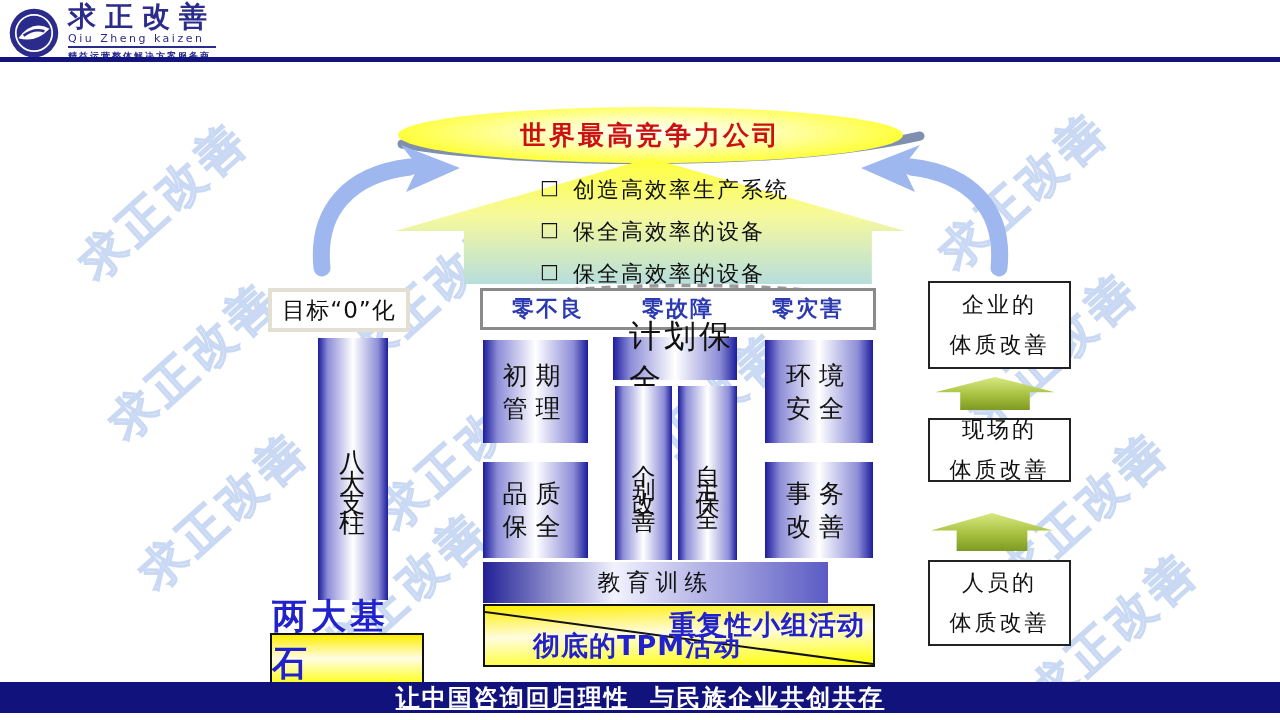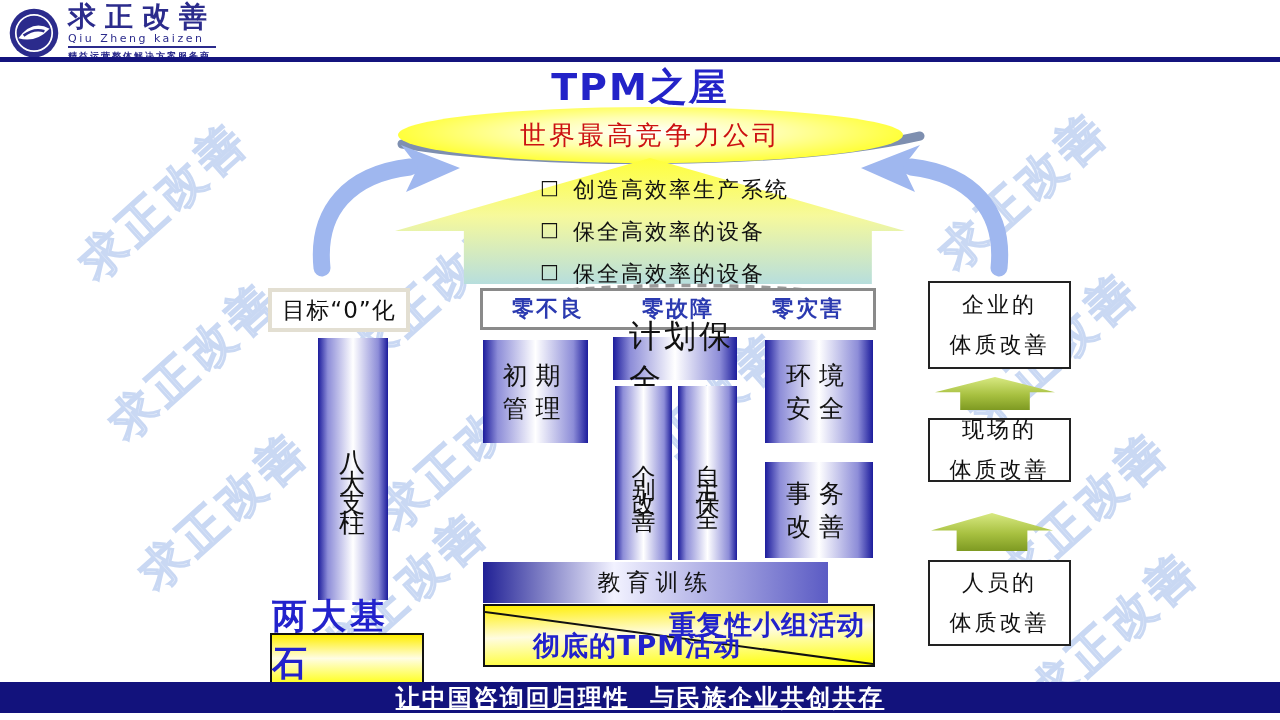--- a/index.html
+++ b/index.html
@@ -27,21 +27,21 @@
   .top-rule { left:0; top:57px; width:1280px; height:5px; background:#14147E; }
 
   .page-title { left:0; top:62px; width:1280px; text-align:center;
     font-size:38px; font-weight:800; color:#2323c8; letter-spacing:2px; }
 
   
   .swoosh-svg { left:388px; top:96px; }
   .goal-ellipse { left:398px; top:107px; width:505px; height:56px; border-radius:50%;
     background:radial-gradient(ellipse at 50% 45%, #ffffff 0%, #ffffb0 35%, #ffff2e 75%, #f2f20c 100%);
     display:flex; align-items:center; justify-content:center; }
-  .goal-text { font-size:26px; font-weight:400; color:#cc1111; letter-spacing:3px; }
+  .goal-text { font-size:26px; font-weight:700; color:#cc1111; letter-spacing:3px; }
 
   
   .roof { left:395px; top:158px; width:510px; height:126px;
     background:linear-gradient(180deg,#ffff3a 0%,#f6f99c 46%,#b7dedd 100%);
     clip-path:polygon(50% 0,100% 58%,93.5% 58%,93.5% 100%,13.5% 100%,13.5% 58%,0 58%); }
   .roof-bullets { left:540px; top:175px; display:flex; flex-direction:column; gap:12px; }
   .roof-bullet { font-size:22px; color:#111; letter-spacing:2px; display:flex; gap:12px; }
   .roof-bullet .marker { font-size:20px; }
 
   
@@ -133,21 +133,20 @@
         <path d="M18,33 Q30,24 42,28" stroke="#2b2b8c" stroke-width="3" fill="none"></path>
       </svg>
       <div class="logo-text">
         <span class="brand-cn">求正改善</span>
         <span class="brand-en">Qiu Zheng kaizen</span>
         <span class="brand-tag">精益运营整体解决方案服务商</span>
       </div>
     </div>
     <div class="abs top-rule"></div>
 
-    <div class="abs page-title">TPM之屋</div>
 
     <svg class="abs swoosh-svg" width="545" height="80">
       <path d="M 14,48 C 150,70 400,70 532,40" stroke="#7e8fb0" stroke-width="9" fill="none" stroke-linecap="round"></path>
     </svg>
 
     <svg class="abs" style="left:298px;top:138px;" width="175" height="140">
       <path d="M 24,130 C 18,72 52,36 112,29" stroke="#9fb7ef" stroke-width="17" fill="none" stroke-linecap="round"></path>
       <polygon points="103,7 162,30 108,54 120,29" fill="#9fb7ef"></polygon>
     </svg>
     <svg class="abs" style="left:848px;top:138px;" width="175" height="140">
@@ -192,20 +191,24 @@
     <div class="abs pillar-main grad-v">
       <span class="v-text">八大支柱</span>
     </div>
     <div class="abs foundation-label yellow-grad">
       <span>两大基石</span>
     </div>
 
     <div class="abs box2 grad-v b-initial">
       <span>初期</span>
       <span>管理</span>
+    </div>
+    <div class="abs box2 grad-v b-quality">
+      <span>品质</span>
+      <span>保全</span>
     </div>
     <div class="abs grad-v b-planned">
       <span>计划保全</span>
     </div>
     <div class="abs grad-v b-individual">
       <span class="v-text-sm">个别改善</span>
     </div>
     <div class="abs grad-v b-autonomous">
       <span class="v-text-sm">自主保全</span>
     </div>

